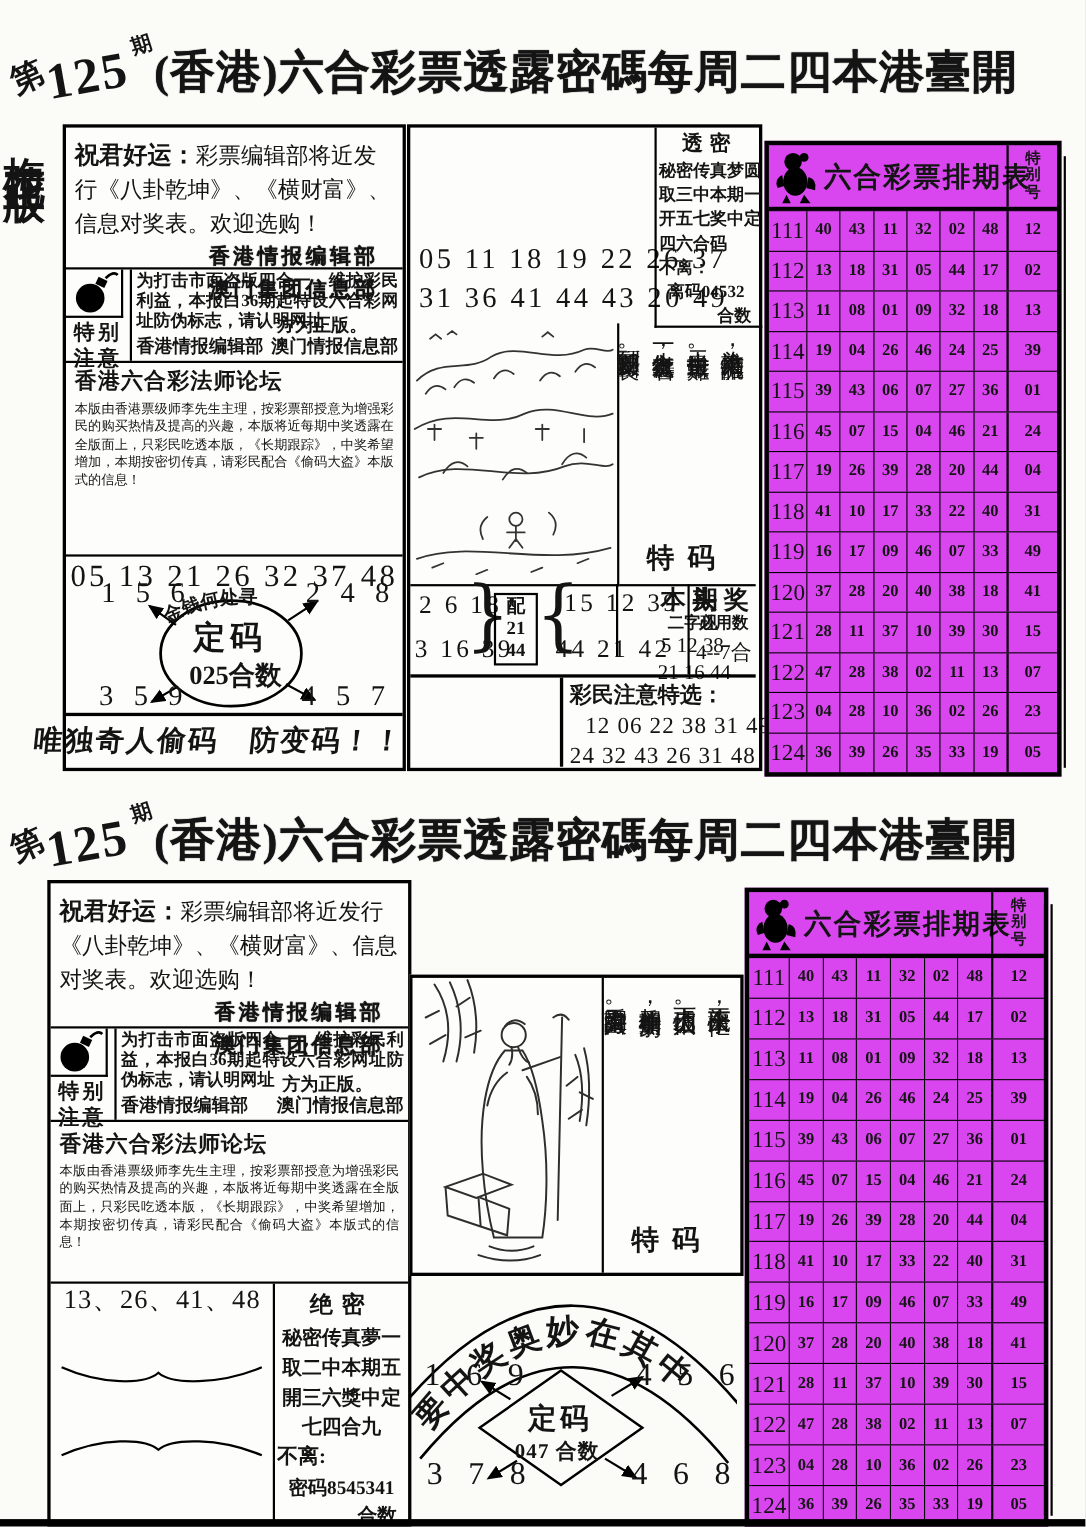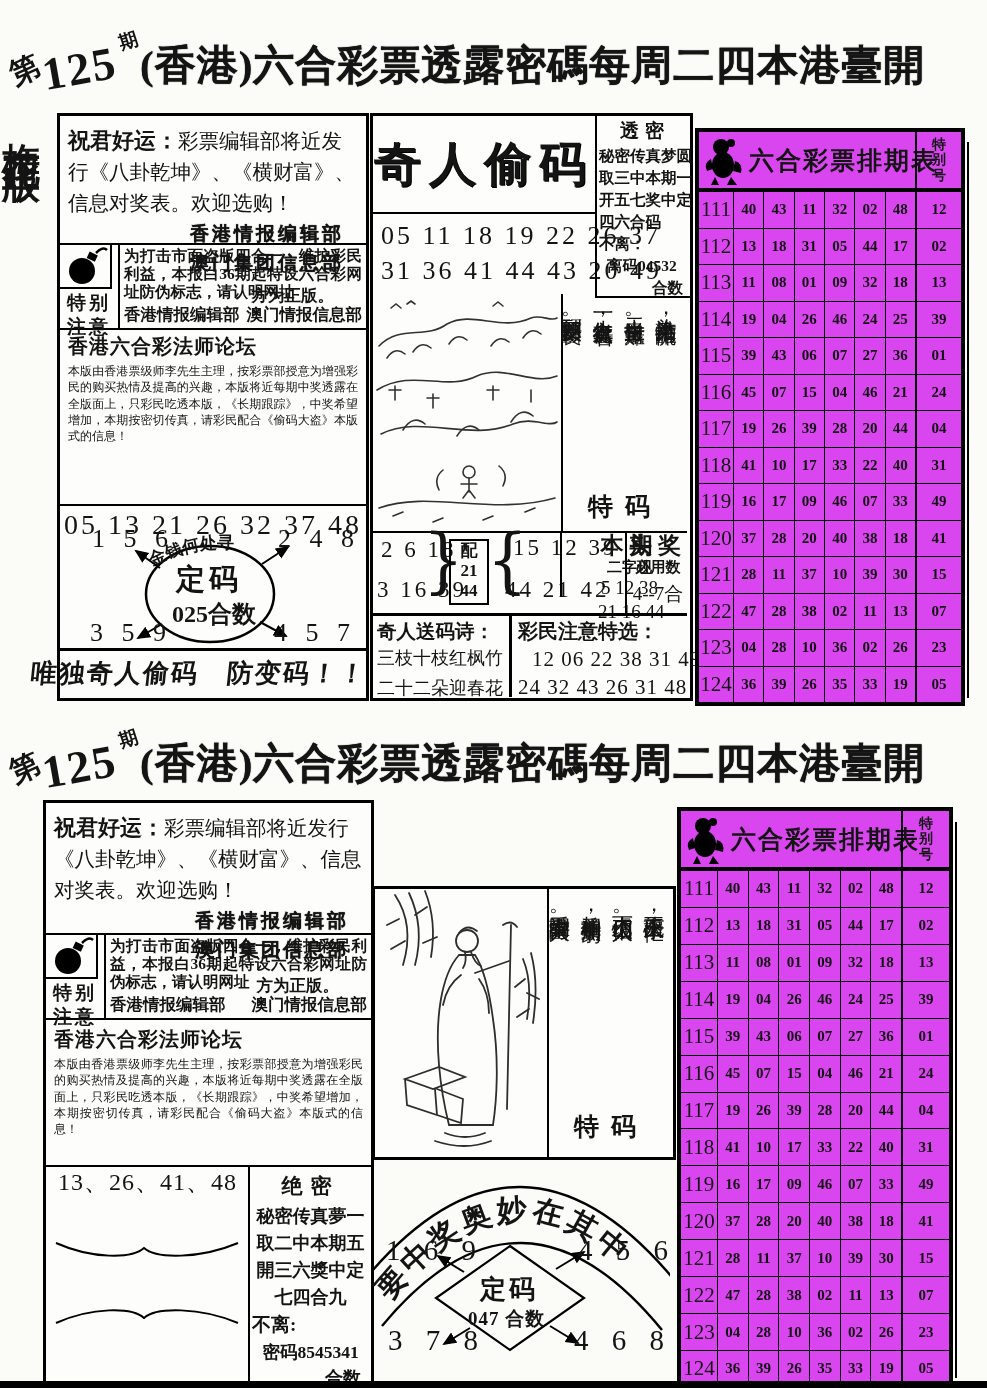--- a/index.html
+++ b/index.html
@@ -169,21 +169,20 @@
       <span class="corner" style="left:214px;top:96px;">4 5 7</span>
       <span class="oval-center" style="left:116px;top:38px;">定码</span>
       <span class="oval-sum" style="left:112px;top:76px;">025合数</span>
     </div>
     <div class="abs lfooter" style="left:0;top:532px;right:0;height:44px;">
       <span>唯独奇人偷码　防变码！！！</span>
     </div>
   </div>
 
   <div class="abs box" style="left:370px;top:113px;width:317px;height:582px;">
-    <div class="qr-title">奇人偷码</div>
     <div class="qr-nums">
       <div>05 11 18 19 22 26 37</div>
       <div>31 36 41 44 43 20 49</div>
     </div>
     <div class="secret">
       <div class="s0">透密</div>
       <div>秘密传真梦圆</div>
       <div>取三中本期一</div>
       <div>开五七奖中定</div>
       <div>四六合码</div>
@@ -236,25 +235,20 @@
         <div class="cell-val">5 12 38</div>
         <div class="cell-val">21 16 44</div>
       </div>
       <div class="cell-tj">
         <div class="cell-title">头奖</div>
         <div class="cell-sub">必用数</div>
         <div class="cell-val" style="margin-top:6px;">4--7合</div>
       </div>
     </div>
     <div class="songzone">
-      <div class="song-l">
-        <div class="h">奇人送码诗：</div>
-        <div class="l">三枝十枝红枫竹</div>
-        <div class="l" style="margin-top:4px;">二十二朵迎春花</div>
-      </div>
       <div class="song-r">
         <div class="h">彩民注意特选：</div>
         <div class="l" style="text-indent:14px;">12 06 22 38 31 49</div>
         <div class="l">24 32 43 26 31 48</div>
       </div>
     </div>
   </div>
 
   <div class="abs sched" style="left:695px;top:128px;width:262px;height:570px;">
     <div class="sched-head">

